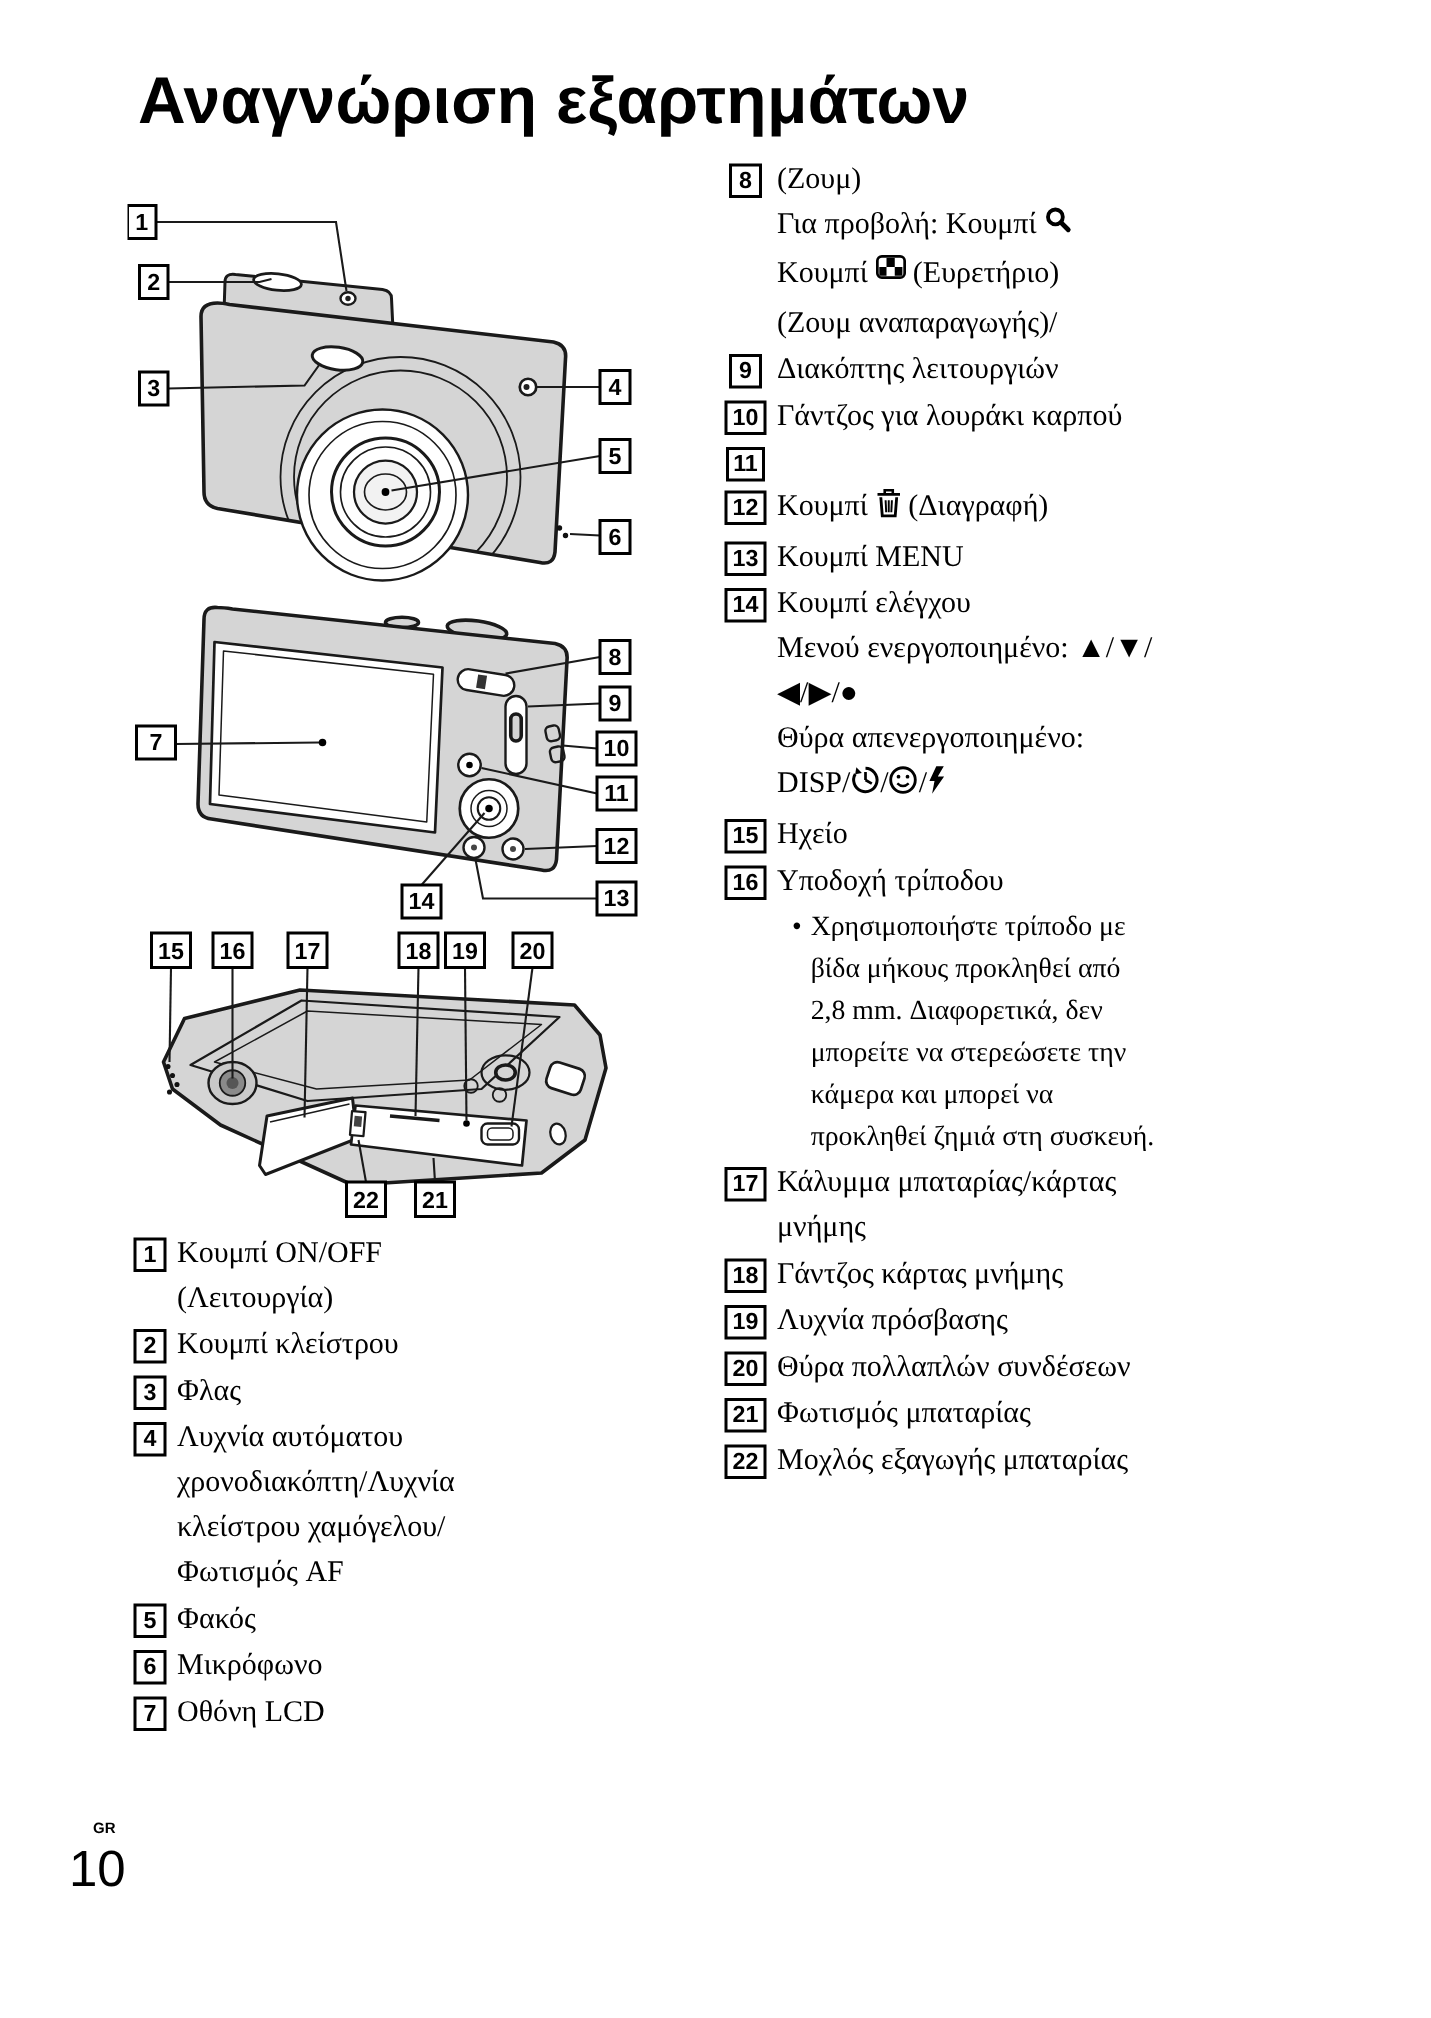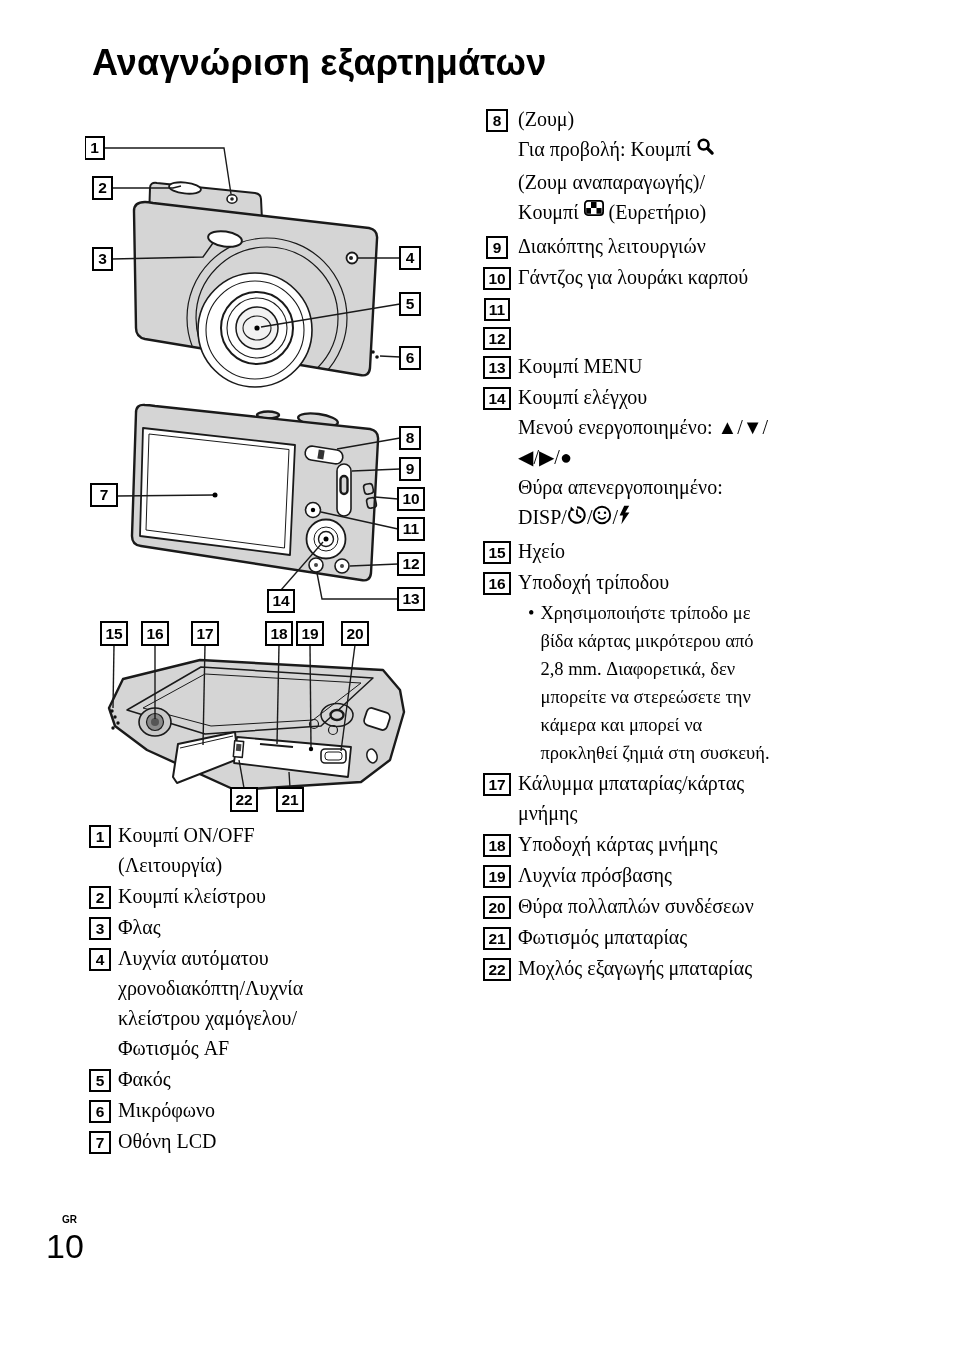--- a/index.html
+++ b/index.html
@@ -1,21 +1,21 @@
 <!DOCTYPE html>
 <html style="--cam: #d5d5d5; --line: #1a1a1a;"><head>
 <meta charset="utf-8">
 <style>
   :root { --cam:#d5d5d5; --line:#1a1a1a; }
   html,body { margin:0; padding:0; background:#fff; }
   .page { position:relative; width:954px; height:1345px; background:#fff; overflow:hidden;
           font-family:"Liberation Serif","DejaVu Serif","DejaVu Sans",serif; color:#000; }
   .title { position:absolute; left:92px; top:40px; margin:0;
            font-family:"Liberation Sans","DejaVu Sans",sans-serif; font-weight:bold;
-           font-size:36px; line-height:1.25; letter-spacing:.2px; }
+           font-size:44px; line-height:1.25; letter-spacing:.2px; }
   .col { position:absolute; }
   #right-list { left:482px; top:104px; width:440px; }
   #left-list  { left:88px;  top:820px; width:410px; }
   .part-item { display:flex; align-items:flex-start; margin-bottom:1px;
                font-size:20px; line-height:30px; }
   .numcol { flex:0 0 30px; display:flex; justify-content:center; }
   #left-list .numcol { flex:0 0 24px; }
   .numbox { border:2px solid #000; background:#fff;
             font-family:"Liberation Sans","DejaVu Sans",sans-serif; font-weight:bold;
             font-size:15.5px; line-height:19px; padding:0 3px; min-width:12px;
@@ -287,25 +287,25 @@
       <div class="part-item">
         <span class="numcol">
           <span class="numbox">8</span>
         </span>
         <div class="part-body">
           <div class="part-line"><span>(Ζουμ)</span></div>
           <div class="part-line"><span>Για προβολή: Κουμπί </span><span class="inline-icon"><svg width="19" height="19" viewBox="0 0 20 20">
                 <circle cx="8" cy="8" r="5.2" fill="none" stroke="#000" stroke-width="2.7"></circle>
                 <line x1="12" y1="12" x2="17" y2="17" stroke="#000" stroke-width="3.4" stroke-linecap="round"></line>
               </svg></span></div>
-          <div class="part-line"><span>(Ζουμ αναπαραγωγής)/</span></div>
           <div class="part-line"><span>Κουμπί </span><span class="inline-icon"><svg width="20" height="16" viewBox="0 0 20 16">
                 <rect x="0.9" y="0.9" width="18.2" height="14.2" rx="3" fill="#fff" stroke="#000" stroke-width="1.8"></rect>
                 <path d="M7 2 h5.5 v6 h-5.5 z M2.2 8 h4.8 v5.8 h-4.8 z M12.5 8 h5.1 v5.8 h-5.1 z" fill="#000"></path>
               </svg></span><span> (Ευρετήριο)</span></div>
+          <div class="part-line"><span>(Ζουμ αναπαραγωγής)/</span></div>
         </div>
       </div>
       <div class="part-item">
         <span class="numcol">
           <span class="numbox">9</span>
         </span>
         <div class="part-body">
           <div class="part-line"><span>Διακόπτης λειτουργιών</span></div>
         </div>
       </div>
@@ -319,20 +319,30 @@
       </div>
       <div class="part-item">
         <span class="numcol">
           <span class="numbox">11</span>
         </span>
       </div>
       <div class="part-item">
         <span class="numcol">
           <span class="numbox">12</span>
         </span>
+        <div class="part-body">
+          <div class="part-line"><span>Κουμπί </span><span class="inline-icon"><svg width="17" height="20" viewBox="0 0 17 20">
+                <line x1="1" y1="4.6" x2="16" y2="4.6" stroke="#000" stroke-width="1.9"></line>
+                <path d="M5.8 4.2 V1.8 H11.2 V4.2" fill="none" stroke="#000" stroke-width="1.7"></path>
+                <path d="M3.2 6.5 L4.2 19 H12.8 L13.8 6.5" fill="none" stroke="#000" stroke-width="1.9"></path>
+                <line x1="6.4" y1="8.5" x2="6.8" y2="16.5" stroke="#000" stroke-width="1.3"></line>
+                <line x1="8.5" y1="8.5" x2="8.5" y2="16.5" stroke="#000" stroke-width="1.3"></line>
+                <line x1="10.6" y1="8.5" x2="10.2" y2="16.5" stroke="#000" stroke-width="1.3"></line>
+              </svg></span><span> (Διαγραφή)</span></div>
+        </div>
       </div>
       <div class="part-item">
         <span class="numcol">
           <span class="numbox">13</span>
         </span>
         <div class="part-body">
           <div class="part-line"><span>Κουμπί MENU</span></div>
         </div>
       </div>
       <div class="part-item">
@@ -370,21 +380,21 @@
       <div class="part-item">
         <span class="numcol">
           <span class="numbox">16</span>
         </span>
         <div class="part-body">
           <div class="part-line"><span>Υποδοχή τρίποδου</span></div>
           <div class="part-note">
             <span class="bullet">•</span>
             <div>
               <div class="part-line">Χρησιμοποιήστε τρίποδο με</div>
-              <div class="part-line">βίδα κάρτας μικρότερου από</div>
+              <div class="part-line">βίδα μήκους προκληθεί από</div>
               <div class="part-line">2,8 mm. Διαφορετικά, δεν</div>
               <div class="part-line">μπορείτε να στερεώσετε την</div>
               <div class="part-line">κάμερα και μπορεί να</div>
               <div class="part-line">προκληθεί ζημιά στη συσκευή.</div>
             </div>
           </div>
         </div>
       </div>
       <div class="part-item">
         <span class="numcol">
@@ -393,21 +403,21 @@
         <div class="part-body">
           <div class="part-line"><span>Κάλυμμα μπαταρίας/κάρτας</span></div>
           <div class="part-line"><span>μνήμης</span></div>
         </div>
       </div>
       <div class="part-item">
         <span class="numcol">
           <span class="numbox">18</span>
         </span>
         <div class="part-body">
-          <div class="part-line"><span>Υποδοχή κάρτας μνήμης</span></div>
+          <div class="part-line"><span>Γάντζος κάρτας μνήμης</span></div>
         </div>
       </div>
       <div class="part-item">
         <span class="numcol">
           <span class="numbox">19</span>
         </span>
         <div class="part-body">
           <div class="part-line"><span>Λυχνία πρόσβασης</span></div>
         </div>
       </div>

